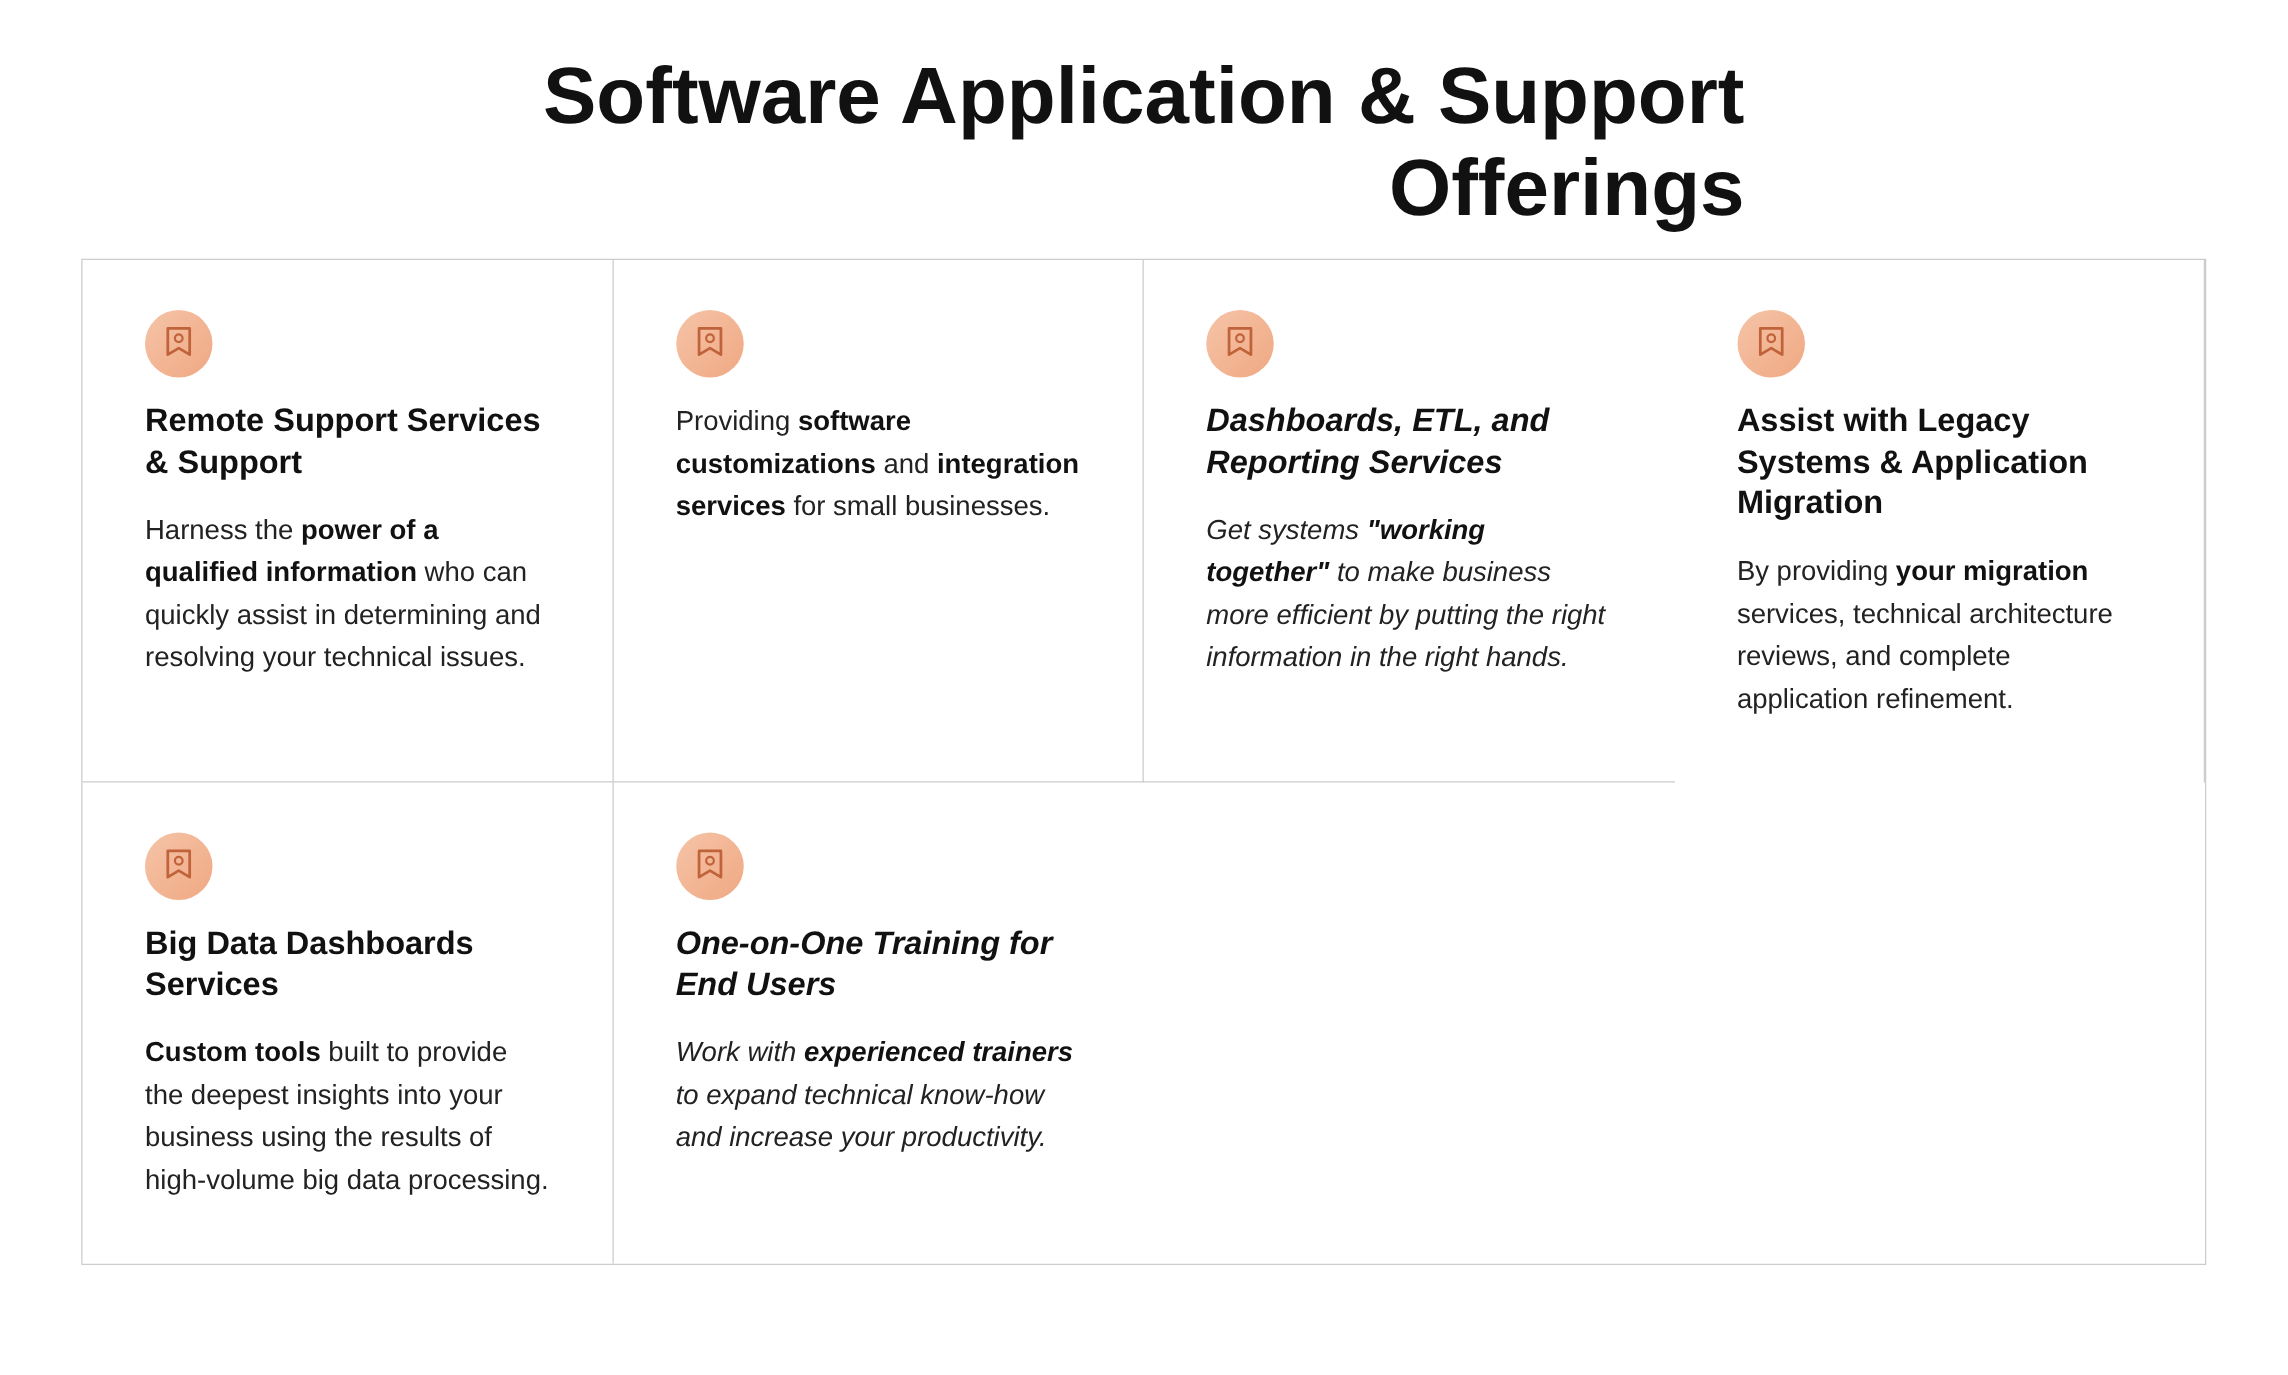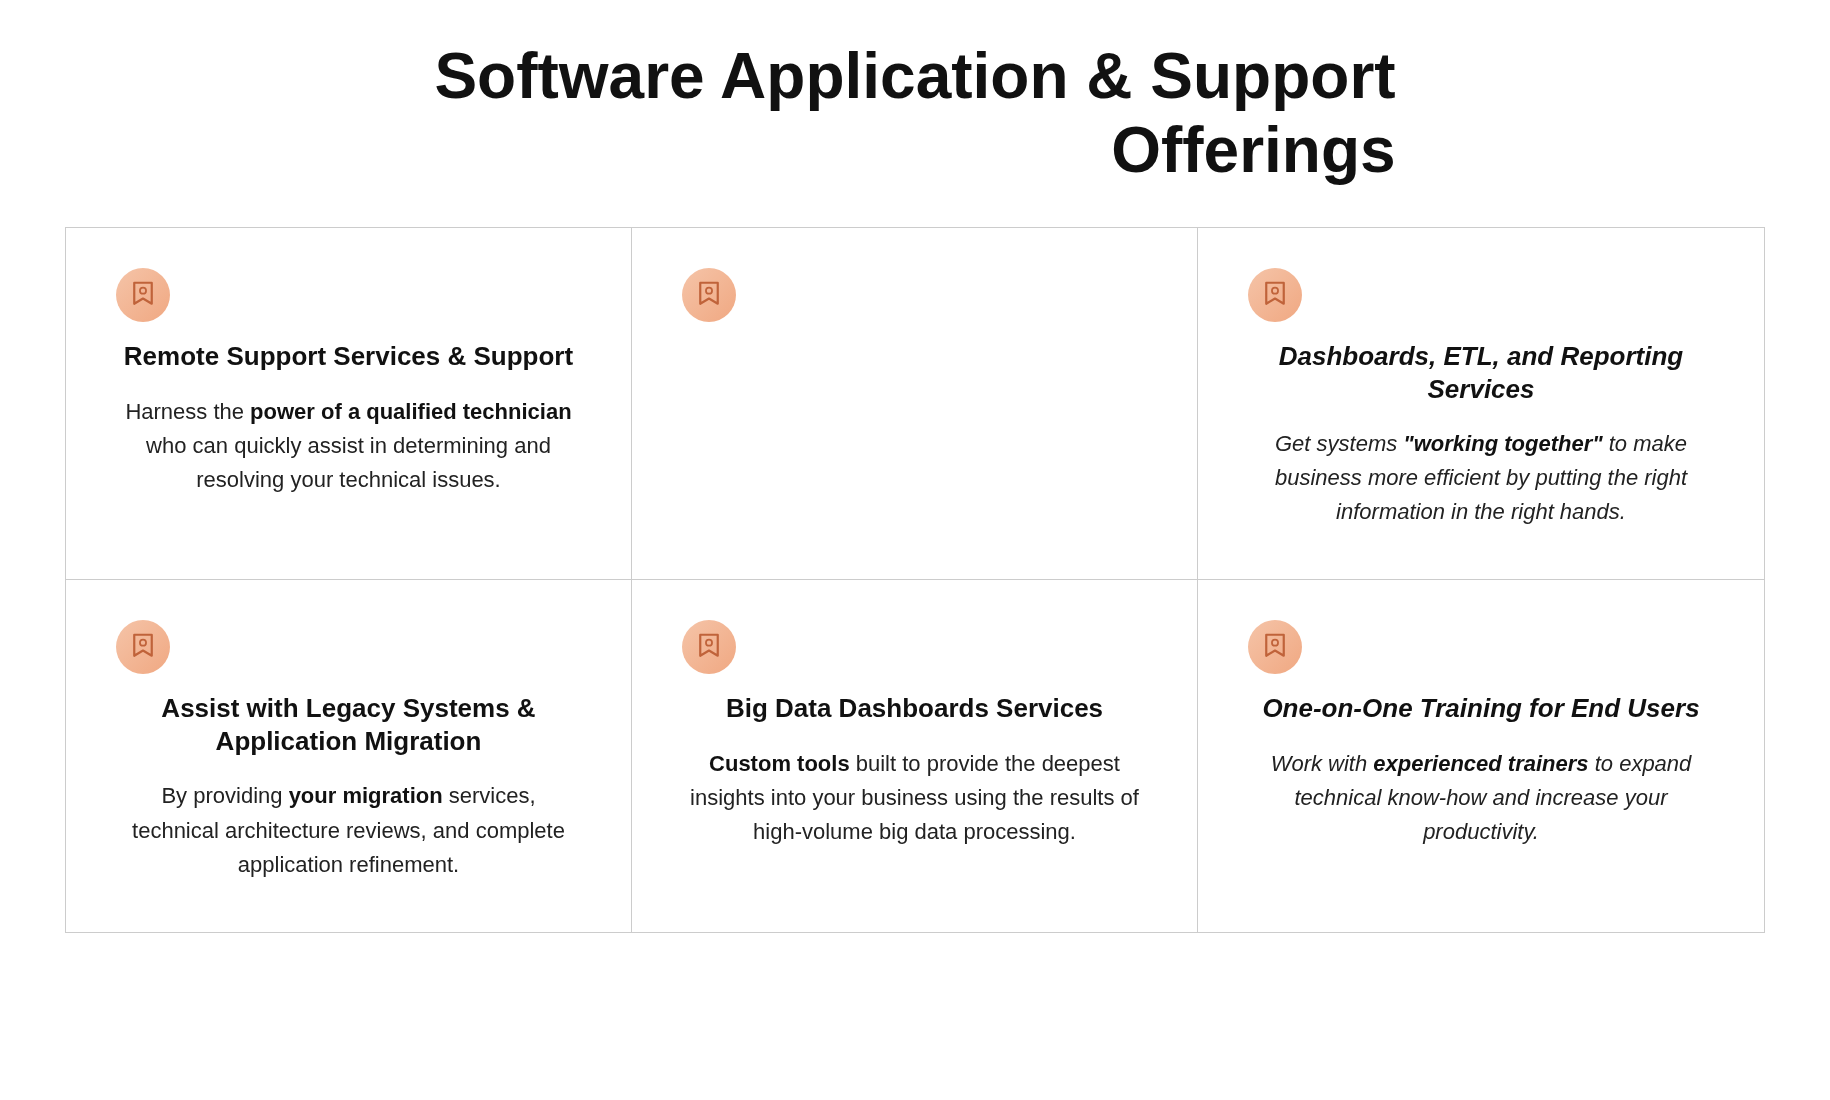--- a/index.html
+++ b/index.html
@@ -27,24 +27,22 @@
       line-height: 1.15;
       margin-bottom: 20px;
       max-width: 1200px;
     }
 
     .grid-container {
       width: 100%;
       max-width: 1700px;
       border: 1.5px solid #cccccc;
       display: grid;
-      grid-template-columns: repeat(3, 1fr);
+      grid-template-columns: repeat(4, 1fr);
       grid-template-rows: repeat(2, auto);
-      margin-top: 20px;
-      text-align: center;
     }
 
     .grid-cell {
       padding: 40px 50px 50px 50px;
       border-right: 1.5px solid #cccccc;
       border-bottom: 1.5px solid #cccccc;
     }
 
     .grid-cell:nth-child(3n) {
       border-right: none;
@@ -102,29 +100,30 @@
 
 <div class="grid-container">
 <div class="grid-cell">
       <div class="cell-icon">
         <svg viewBox="0 0 28 32" fill="none" xmlns="http://www.w3.org/2000/svg">
       <path d="M4 2 L24 2 L24 26 L14 20 L4 26 Z" fill="none" stroke="#c0633a" stroke-width="2.5" stroke-linejoin="round"></path>
       <circle cx="14" cy="11" r="3.5" fill="none" stroke="#c0633a" stroke-width="2"></circle>
     </svg>
       </div>
       <div class="cell-title">Remote Support Services &amp; Support</div>
-      <div class="cell-body">Harness the <strong>power of a qualified technician</strong> who can quickly assist in determining and resolving your technical issues.</div>
+      <div class="cell-body">Harness the <strong>power of a qualified information</strong> who can quickly assist in determining and resolving your technical issues.</div>
     </div>
     <div class="grid-cell">
       <div class="cell-icon">
         <svg viewBox="0 0 28 32" fill="none" xmlns="http://www.w3.org/2000/svg">
       <path d="M4 2 L24 2 L24 26 L14 20 L4 26 Z" fill="none" stroke="#c0633a" stroke-width="2.5" stroke-linejoin="round"></path>
       <circle cx="14" cy="11" r="3.5" fill="none" stroke="#c0633a" stroke-width="2"></circle>
     </svg>
       </div>
+      <div class="cell-body">Providing <strong>software customizations</strong> and <strong>integration services</strong> for small businesses.</div>
     </div>
     <div class="grid-cell">
       <div class="cell-icon">
         <svg viewBox="0 0 28 32" fill="none" xmlns="http://www.w3.org/2000/svg">
       <path d="M4 2 L24 2 L24 26 L14 20 L4 26 Z" fill="none" stroke="#c0633a" stroke-width="2.5" stroke-linejoin="round"></path>
       <circle cx="14" cy="11" r="3.5" fill="none" stroke="#c0633a" stroke-width="2"></circle>
     </svg>
       </div>
       <div class="cell-title">Dashboards, ETL, and Reporting Services</div>
       <div class="cell-body">Get systems <strong>"working together"</strong> to make business more efficient by putting the right information in the right hands.</div>

